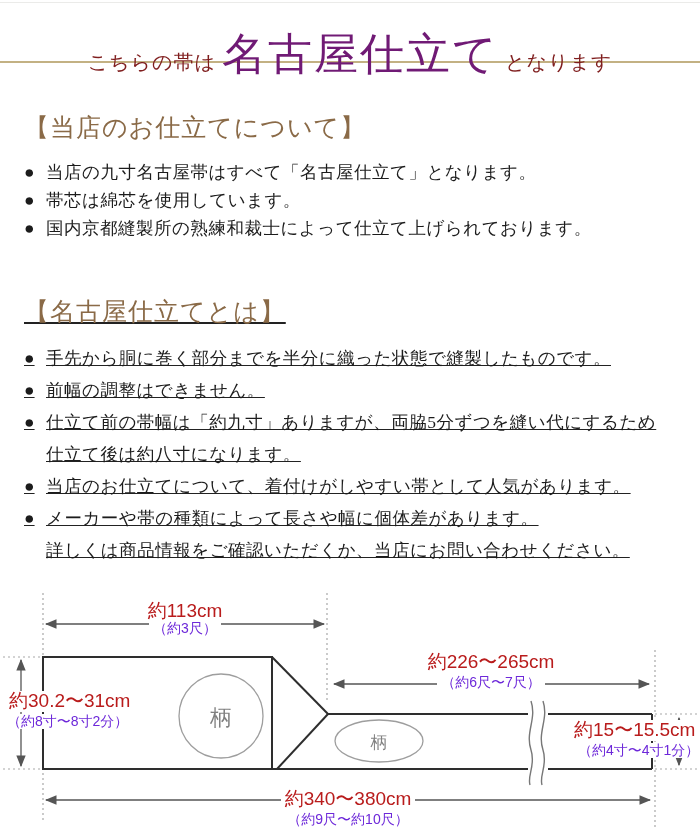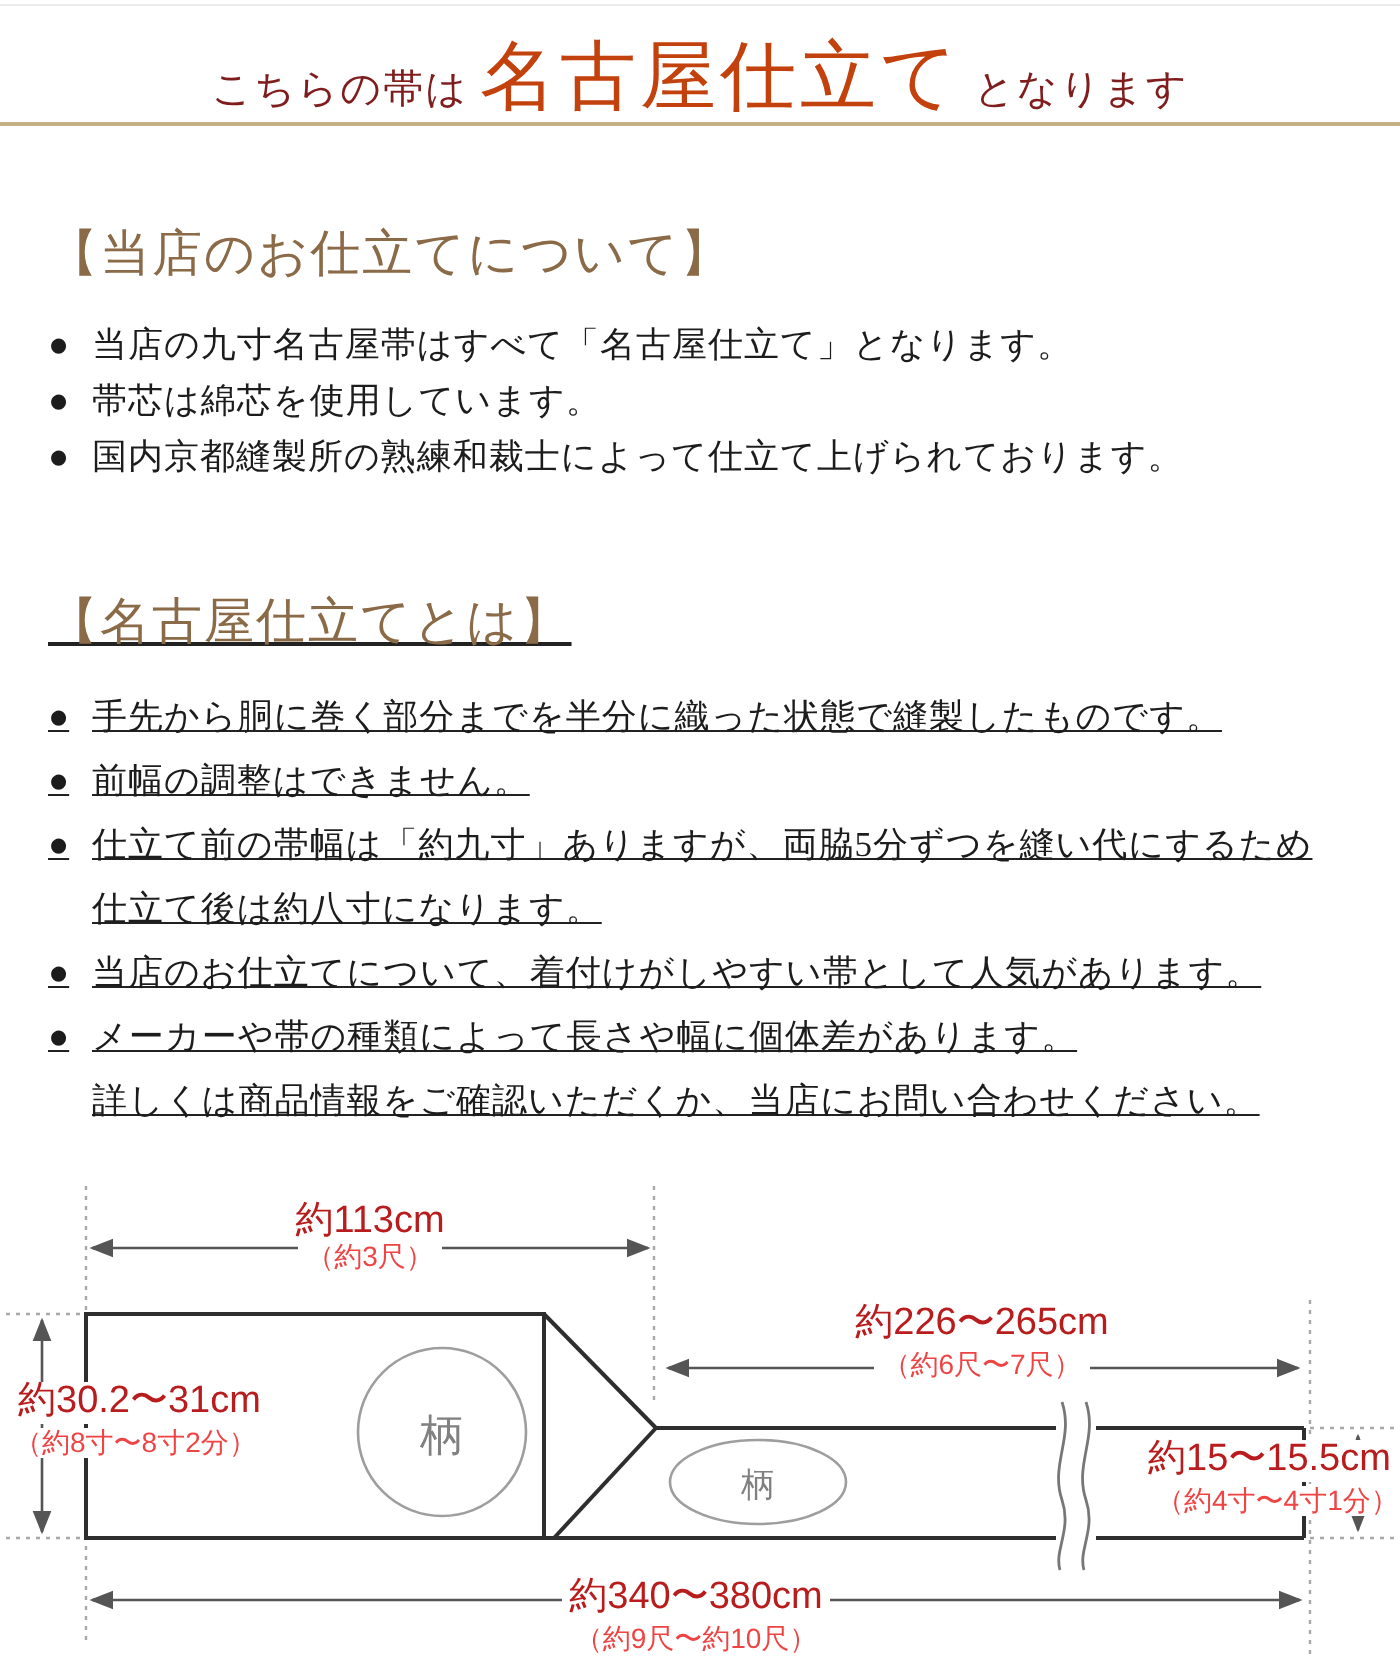--- a/index.html
+++ b/index.html
@@ -12,21 +12,21 @@
   }
   .top-rule { position:absolute; top:2px; left:0; width:700px; height:1px; background:#ebebe9; }
   
   .header {
     position:absolute; top:3px; left:0; width:700px; height:60px;
     display:flex; justify-content:center; align-items:baseline;
     padding-top:10px;
     border-bottom:2px solid #c3b183;
   }
   .header .h-small { font-size:20px; color:#7f1d1d; letter-spacing:1px; }
-  .header .h-big   { font-size:38px; color:#c2410c; letter-spacing:2px; margin:0 6px; }
+  .header .h-big   { font-size:44px; color:#701a75; letter-spacing:2px; margin:12px 6px; }
   
   .section { position:absolute; left:24px; width:680px;margin-top:17px; }
   .section-1 { top:94px; }
   .section-2 { top:278px;text-decoration:underline; }
   .section h2 {
     font-size:25px; font-weight:normal; color:#8a6a47; letter-spacing:1px;
     margin-bottom:13px; line-height:34px;
   }
   .bullets { font-size:17.5px; color:#1c1c1c; }
   .section-1 .bullet-item { line-height:28px; }
@@ -38,21 +38,21 @@
   
   .diagram { position:absolute; top:580px; left:0; width:700px; height:260px; }
   .diagram svg { position:absolute; top:0; left:0; }
   .dim-label {
     position:absolute;
     font-family:"Liberation Sans","DejaVu Sans",sans-serif;
     color:#b91c1c; font-size:19px; line-height:1.1;
     text-align:center; white-space:nowrap;
   }
   .dim-label .wbg { background:#fff; padding:0 4px; display:inline-block; }
-  .dim-sub { font-size:14px; color:#ef4444; }
+  .dim-sub { font-size:14px; color:#6d28d9; }
   .align-left { text-align:left; }
   .align-right { text-align:right;text-decoration:underline; }
   .pattern-label {
     position:absolute; text-align:center;
     font-family:"Liberation Sans","DejaVu Sans",sans-serif;
     color:#808080; white-space:nowrap;
   }
 </style>
 </head>
 <body>

